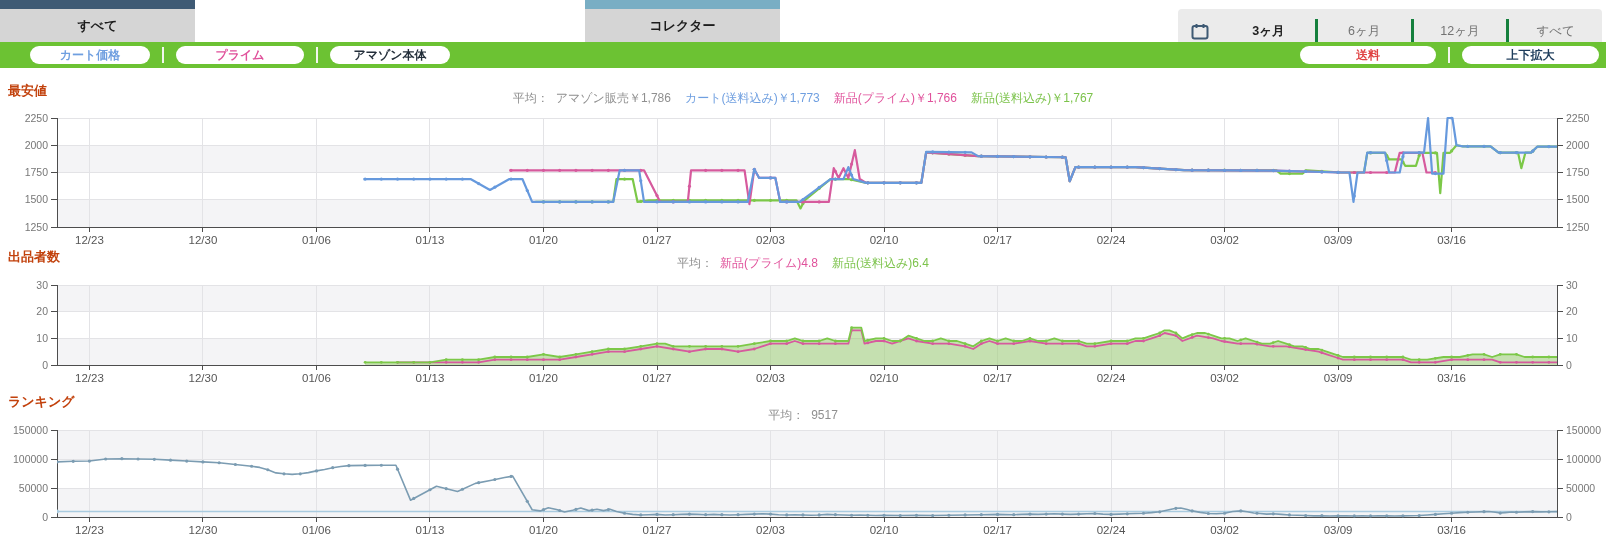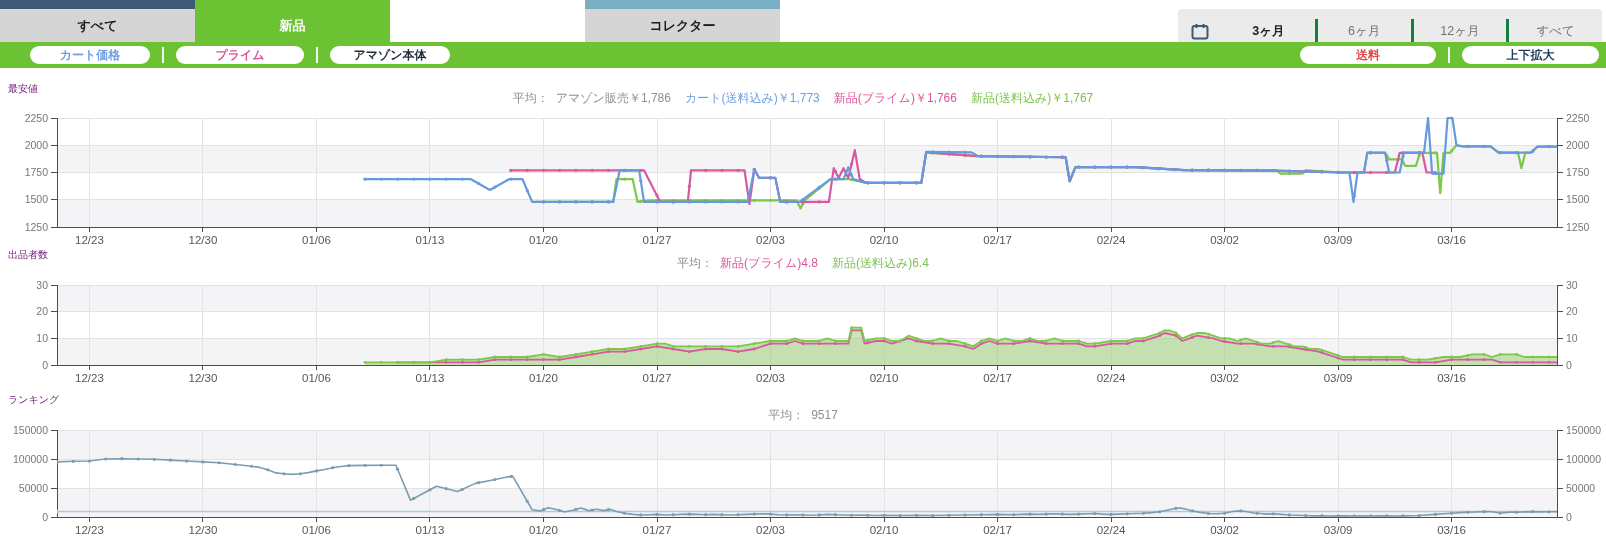--- a/index.html
+++ b/index.html
@@ -30,44 +30,40 @@
   .pill { background:#fff; border-radius:10px; height:18px; display:flex; align-items:center;
           justify-content:center; font-size:12px; font-weight:bold; cursor:pointer; }
   .bar-divider { width:2px; height:16px; background:#f2f6ee; margin:0 12px; }
   .spacer { flex:1; }
 
   
   .chart { position:absolute; left:0; width:1606px; }
   #chart-1 { top:68px; height:178px; }
   #chart-2 { top:244px; height:142px; }
   #chart-3 { top:388px; height:153px; }
-  .chart-title { position:absolute; left:8px; font-size:10px; font-weight:normal; color:#701a75; }
+  .chart-title { position:absolute; left:8px; font-size:13px; font-weight:bold; color:#c2410c; }
   #chart-1 .chart-title { top:14px; }
   #chart-2 .chart-title { top:4px; }
   #chart-3 .chart-title { top:5px; }
   .legend { position:absolute; left:0; right:0; text-align:center; font-size:12px; color:#8f8f8f; }
   #chart-1 .legend { top:22px; }
   #chart-2 .legend { top:11px; }
   #chart-3 .legend { top:19px; }
   .legend span { margin:0 7px; }
   .legend .lg-prefix { margin-right:0; }
   .chart svg { position:absolute; top:0; left:0; }
 </style>
 </head>
 <body>
 <div class="screen">
 
   <div class="tabs-row">
     <div class="tab" style="left:0">
       <div class="tab-stripe" style="background: rgb(62, 90, 116);"></div>
       <div class="tab-body">すべて</div>
-    </div>
-    <div class="tab active" style="left:195px">
-      <div class="tab-stripe" style="background: rgb(108, 194, 51);"></div>
-      <div class="tab-body">新品</div>
     </div>
     <div class="tab" style="left:585px">
       <div class="tab-stripe" style="background: rgb(121, 174, 196);"></div>
       <div class="tab-body">コレクター</div>
     </div>
   </div>
 
   <div class="range-group">
     <div class="range-cal">
       <svg width="18" height="17" viewBox="0 0 18 17">

